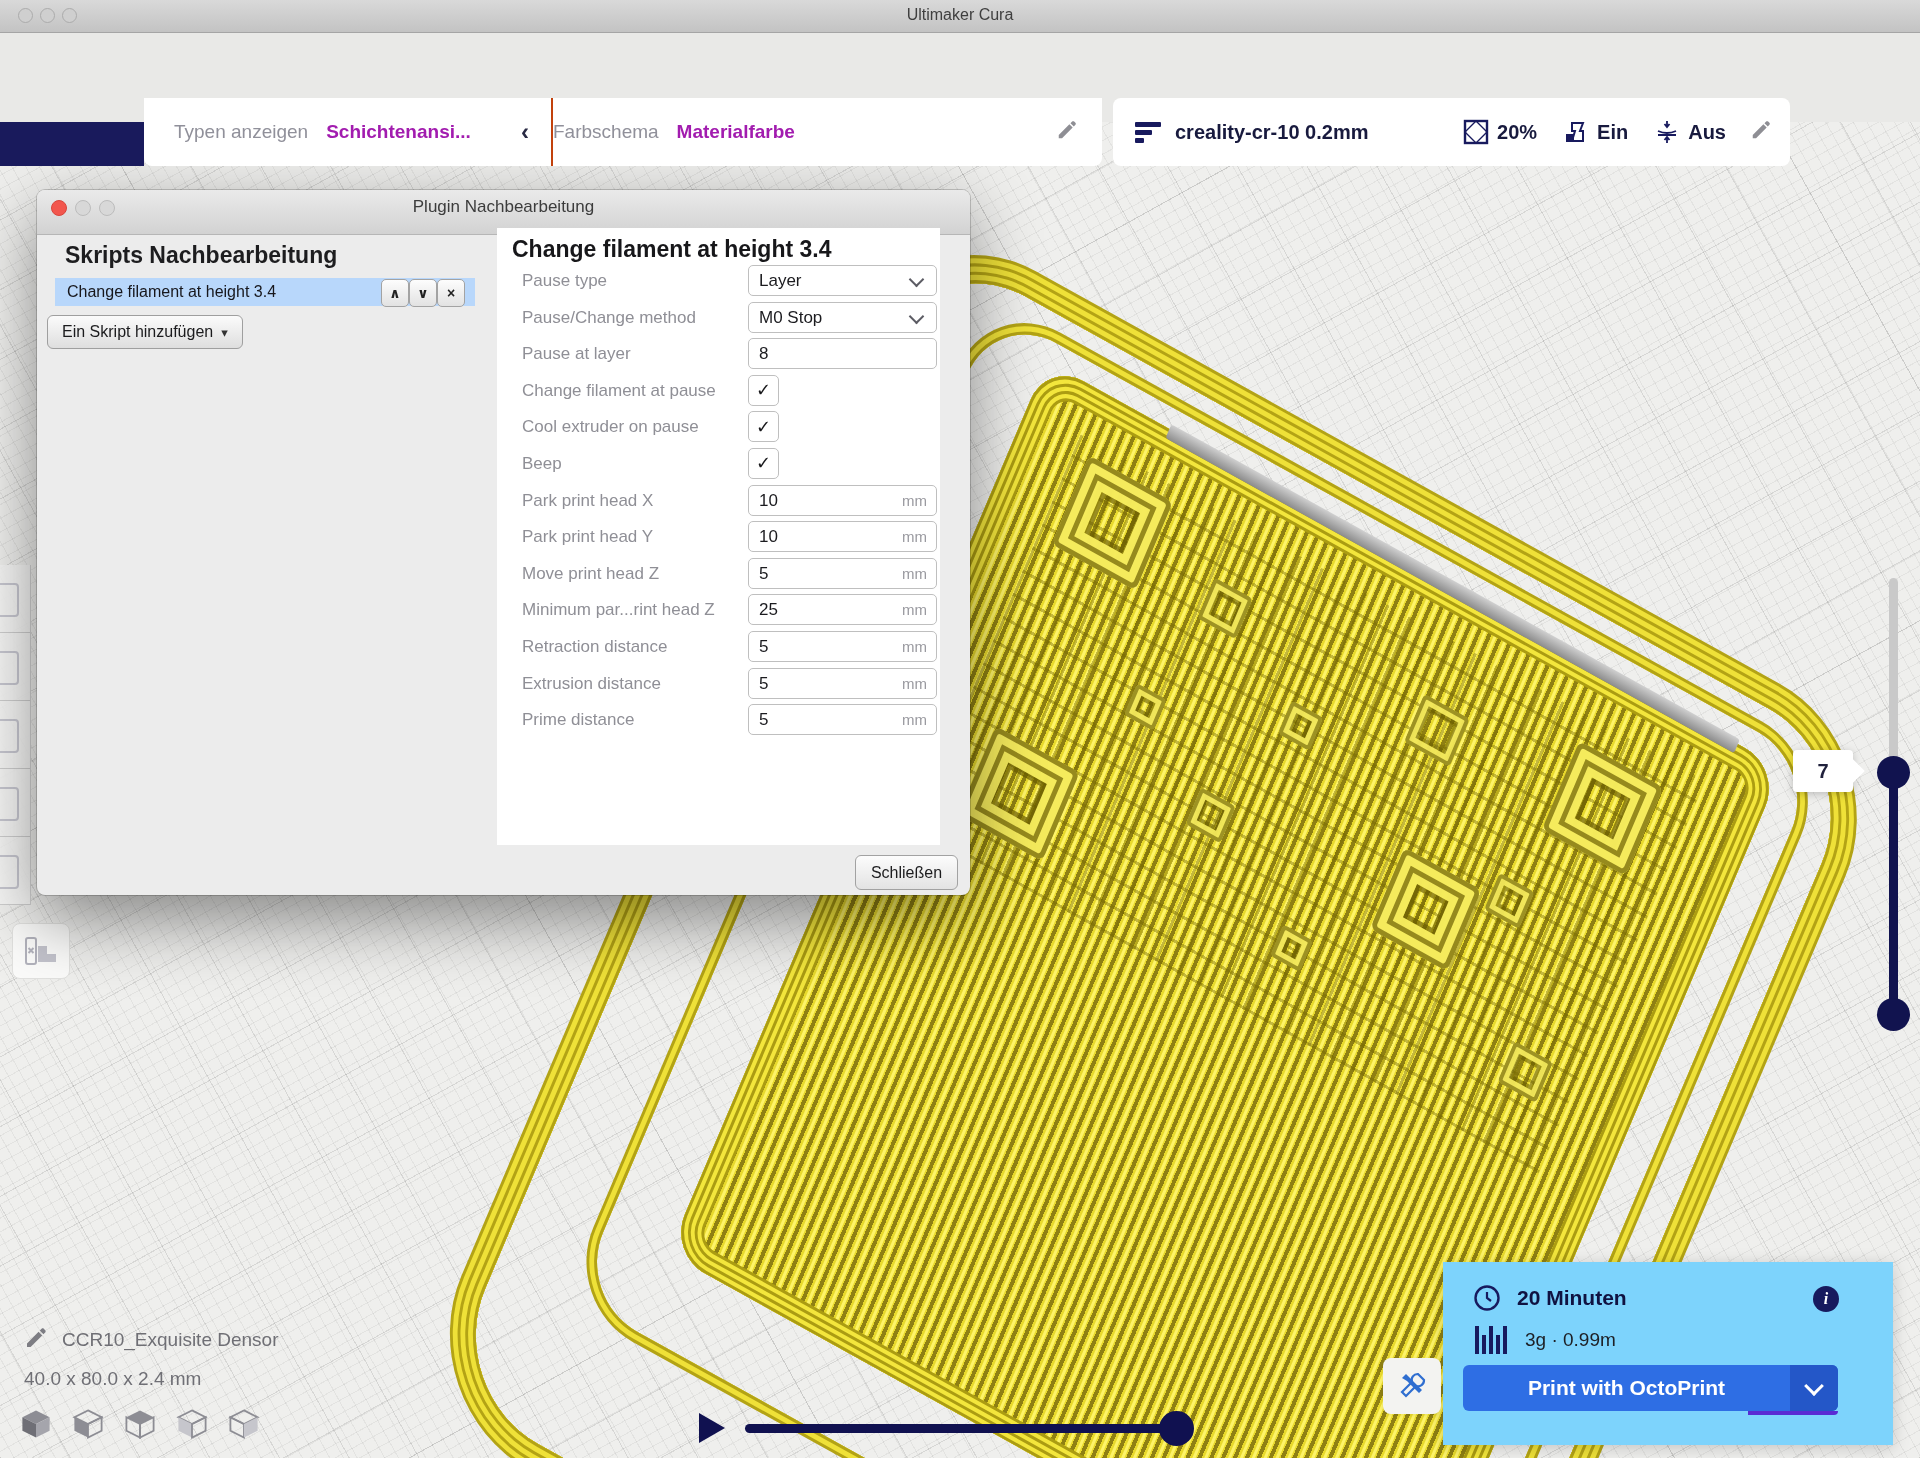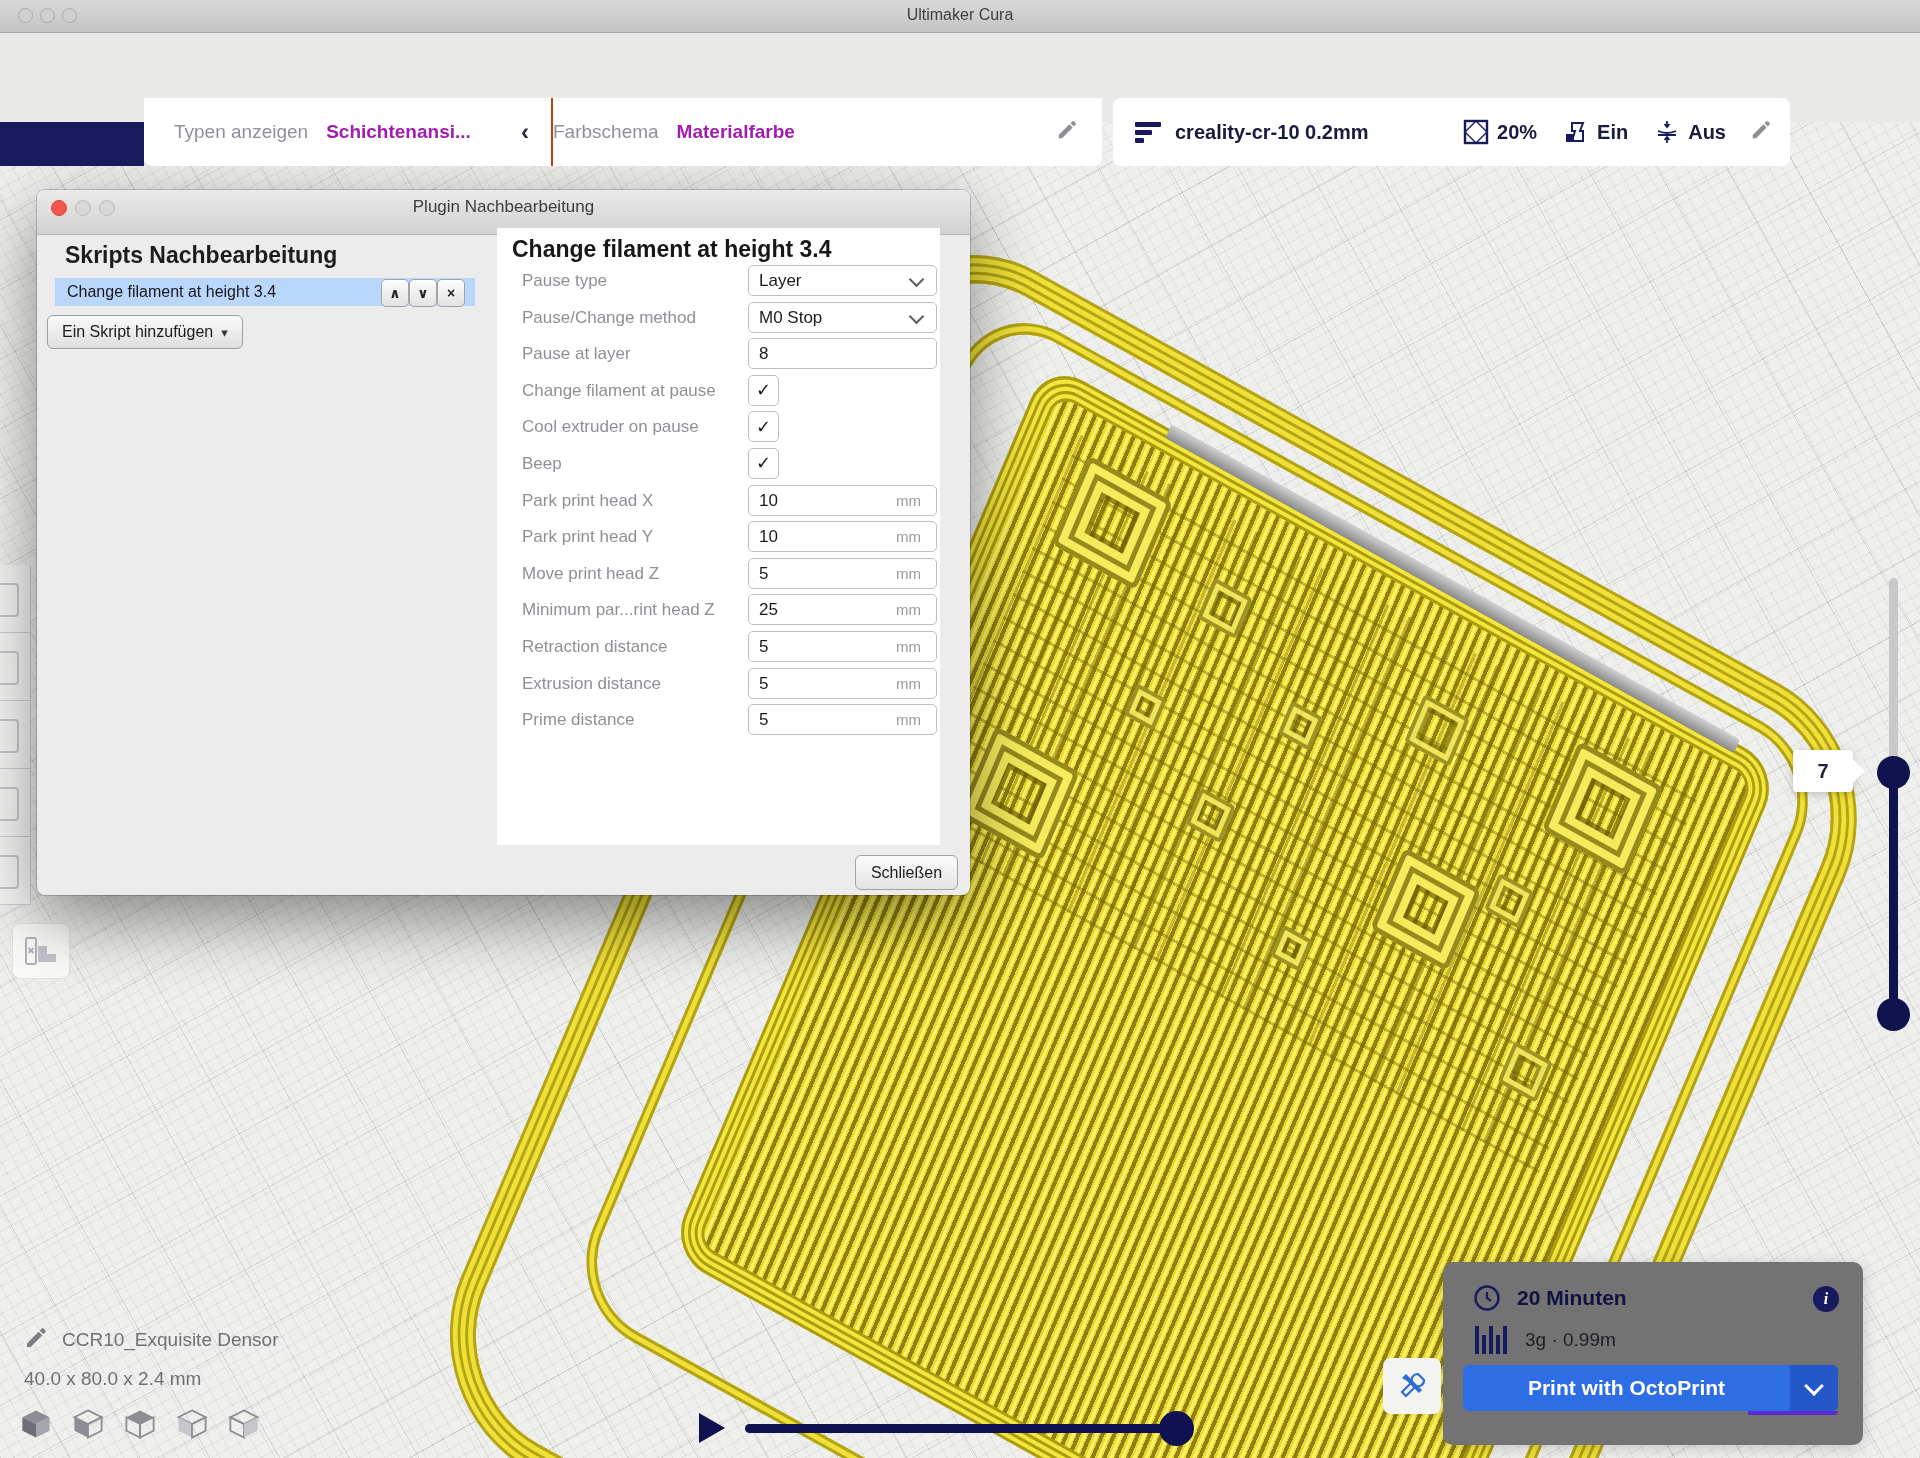--- a/index.html
+++ b/index.html
@@ -114,21 +114,21 @@
     background:linear-gradient(#fbfbfb,#dedede);font-size:16px;color:#1b1b1d;display:flex;align-items:center;gap:8px;}
   .add-script .arr{font-size:13px;color:#333;}
 
   .form-panel{position:absolute;left:460px;top:38px;width:443px;height:617px;background:#fff;}
   .form-title{position:absolute;left:15px;top:8px;font-size:23px;font-weight:bold;color:#17171a;}
   .form-rows{position:absolute;left:0;top:37px;width:100%;}
   .form-row{position:relative;height:31px;margin-bottom:5.6px;padding-left:16px;}
   .row-label{position:absolute;left:25px;top:0;height:31px;line-height:31px;font-size:17px;color:#8f8f96;white-space:nowrap;}
   .control{position:absolute;left:251px;top:0;width:189px;height:31px;border:1px solid #bfbfbf;border-radius:5px;background:#fff;box-sizing:border-box;}
   .control .val{position:absolute;left:10px;top:0;height:29px;line-height:29px;font-size:17px;color:#1b1b1f;}
-  .control .unit{position:absolute;right:15px;top:0;height:29px;line-height:29px;font-size:15px;color:#9a9aa0;}
+  .control .unit{position:absolute;right:9px;top:0;height:29px;line-height:29px;font-size:15px;color:#9a9aa0;}
   .control .caret{position:absolute;right:14px;top:8px;width:9px;height:9px;border-right:2px solid #5c5c64;border-bottom:2px solid #5c5c64;transform:rotate(45deg);}
   .checkbox{position:absolute;left:251px;top:0;width:31px;height:31px;border:1px solid #bfbfbf;border-radius:5px;background:#fff;box-sizing:border-box;
     display:flex;align-items:center;justify-content:center;font-size:18px;font-weight:bold;color:#17171a;}
   .close-btn{position:absolute;left:818px;top:665px;width:101px;height:33px;border:1px solid #a2a2a2;border-radius:6px;
     background:linear-gradient(#fcfcfc,#e3e3e3);font-size:16px;color:#1c1c1e;display:flex;align-items:center;justify-content:center;}
 
   
   .model-info{position:absolute;left:24px;top:1326px;z-index:6;}
   .mi-row{display:flex;align-items:center;gap:14px;}
   .mi-name{font-size:19px;color:#6f6f75;}
@@ -147,22 +147,22 @@
   .layer-range{position:absolute;left:1889px;top:772px;width:9px;height:243px;background:#11134f;z-index:7;}
   .layer-handle{position:absolute;width:33px;height:33px;border-radius:50%;background:#11134f;z-index:8;}
   .lh-top{left:1877px;top:756px;}
   .lh-bottom{left:1877px;top:998px;}
   .layer-flag{position:absolute;left:1793px;top:750px;width:60px;height:42px;background:#fff;border-radius:4px;
     box-shadow:0 2px 8px rgba(0,0,0,.22);z-index:8;display:flex;align-items:center;justify-content:center;
     font-size:20px;font-weight:bold;color:#20213c;}
   .layer-flag:after{content:"";position:absolute;right:-8px;top:12px;width:18px;height:18px;background:#fff;transform:rotate(45deg);}
 
   
-  .print-panel{position:absolute;left:1443px;top:1262px;width:420px;height:183px;background:#737373;border-radius:10px;
-    box-shadow:0 3px 16px rgba(0,0,0,.18);z-index:9;}
+  .print-panel{position:absolute;left:1443px;top:1262px;width:420px;height:183px;background:#7dd3fc;border-radius:0;
+    box-shadow:0 3px 16px rgba(0,0,0,.18);z-index:9;padding-left:30px;}
   .pp-row1{position:absolute;left:30px;top:22px;display:flex;align-items:center;gap:16px;}
   .time-text{font-size:21px;font-weight:bold;color:#101241;}
   .info-circle{position:absolute;left:370px;top:24px;width:26px;height:26px;border-radius:50%;background:#171a5e;color:#fff;
     display:flex;align-items:center;justify-content:center;font-size:16px;font-weight:bold;font-family:"Liberation Serif",serif;font-style:italic;}
   .pp-row2{position:absolute;left:32px;top:64px;display:flex;align-items:center;gap:18px;}
   .mat-text{font-size:19px;color:#1d1f24;}
   .fil-icon{display:flex;align-items:flex-end;gap:3px;height:28px;}
   .fil-icon i{display:block;width:4px;background:#171a5e;}
   .fb1{height:28px}.fb2{height:19px}.fb3{height:28px}.fb4{height:19px}.fb5{height:28px}
   .octo-btn{position:absolute;left:20px;top:103px;width:375px;height:46px;background:#2e6ee4;border-radius:6px;}

